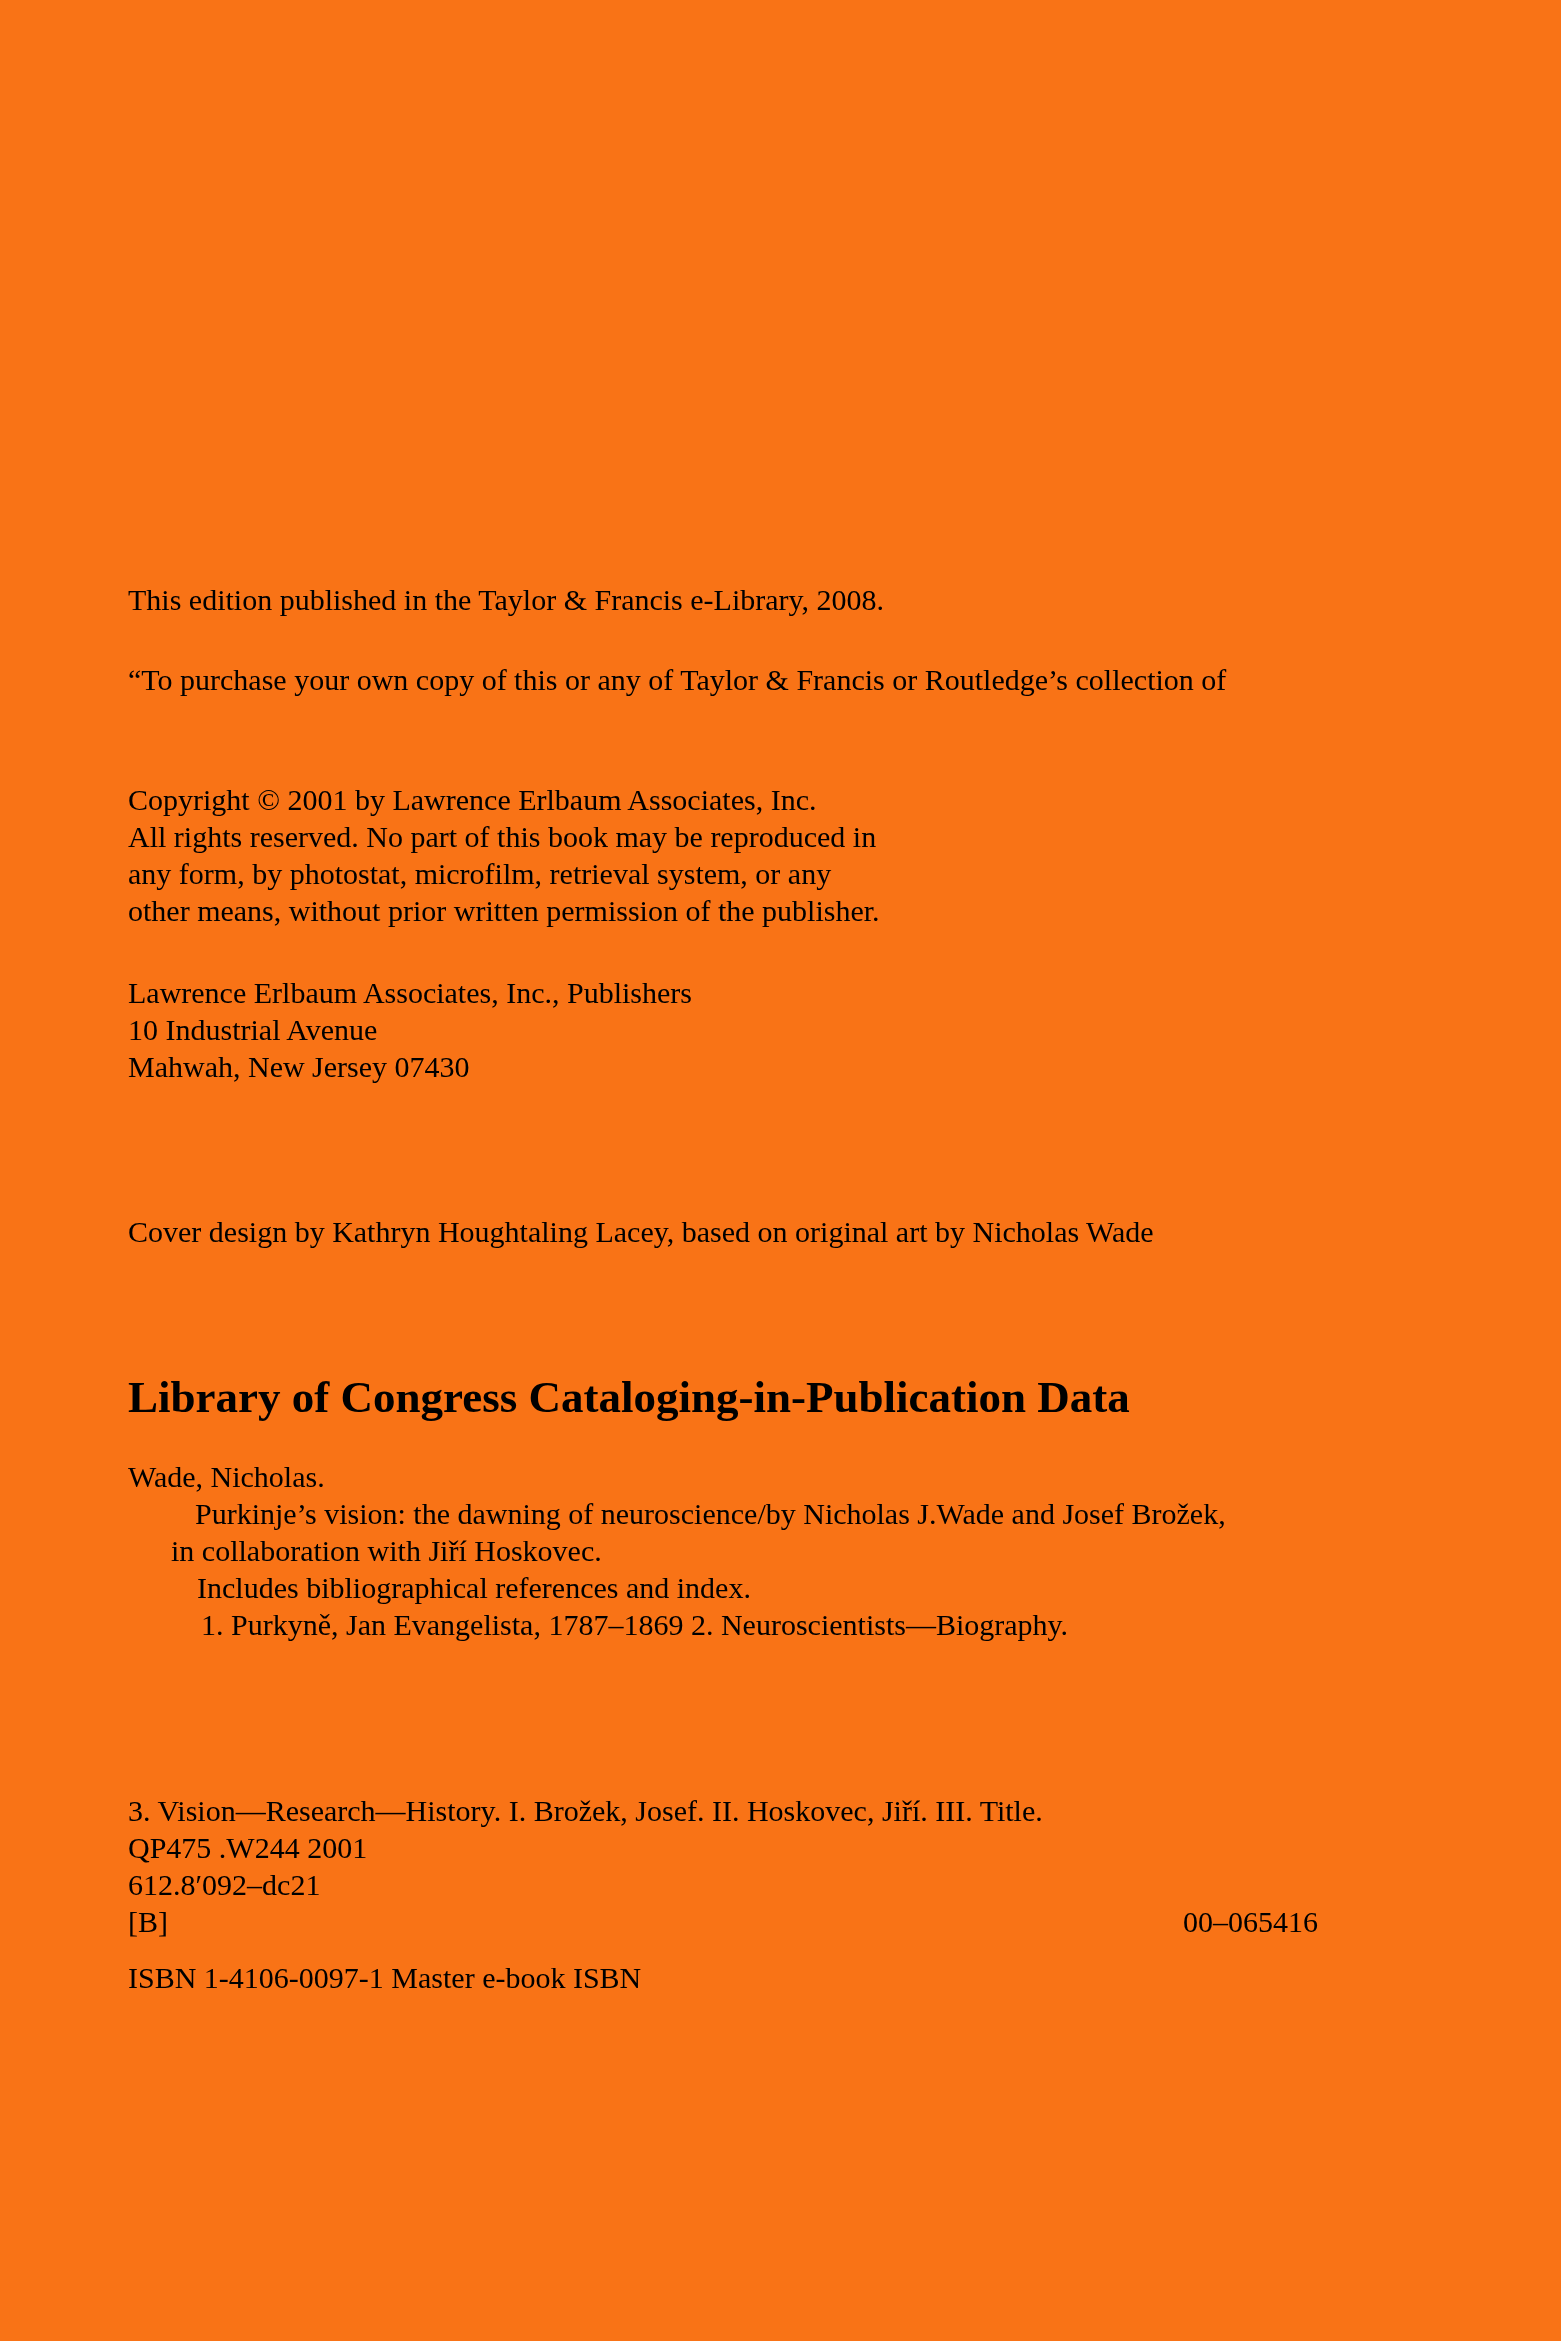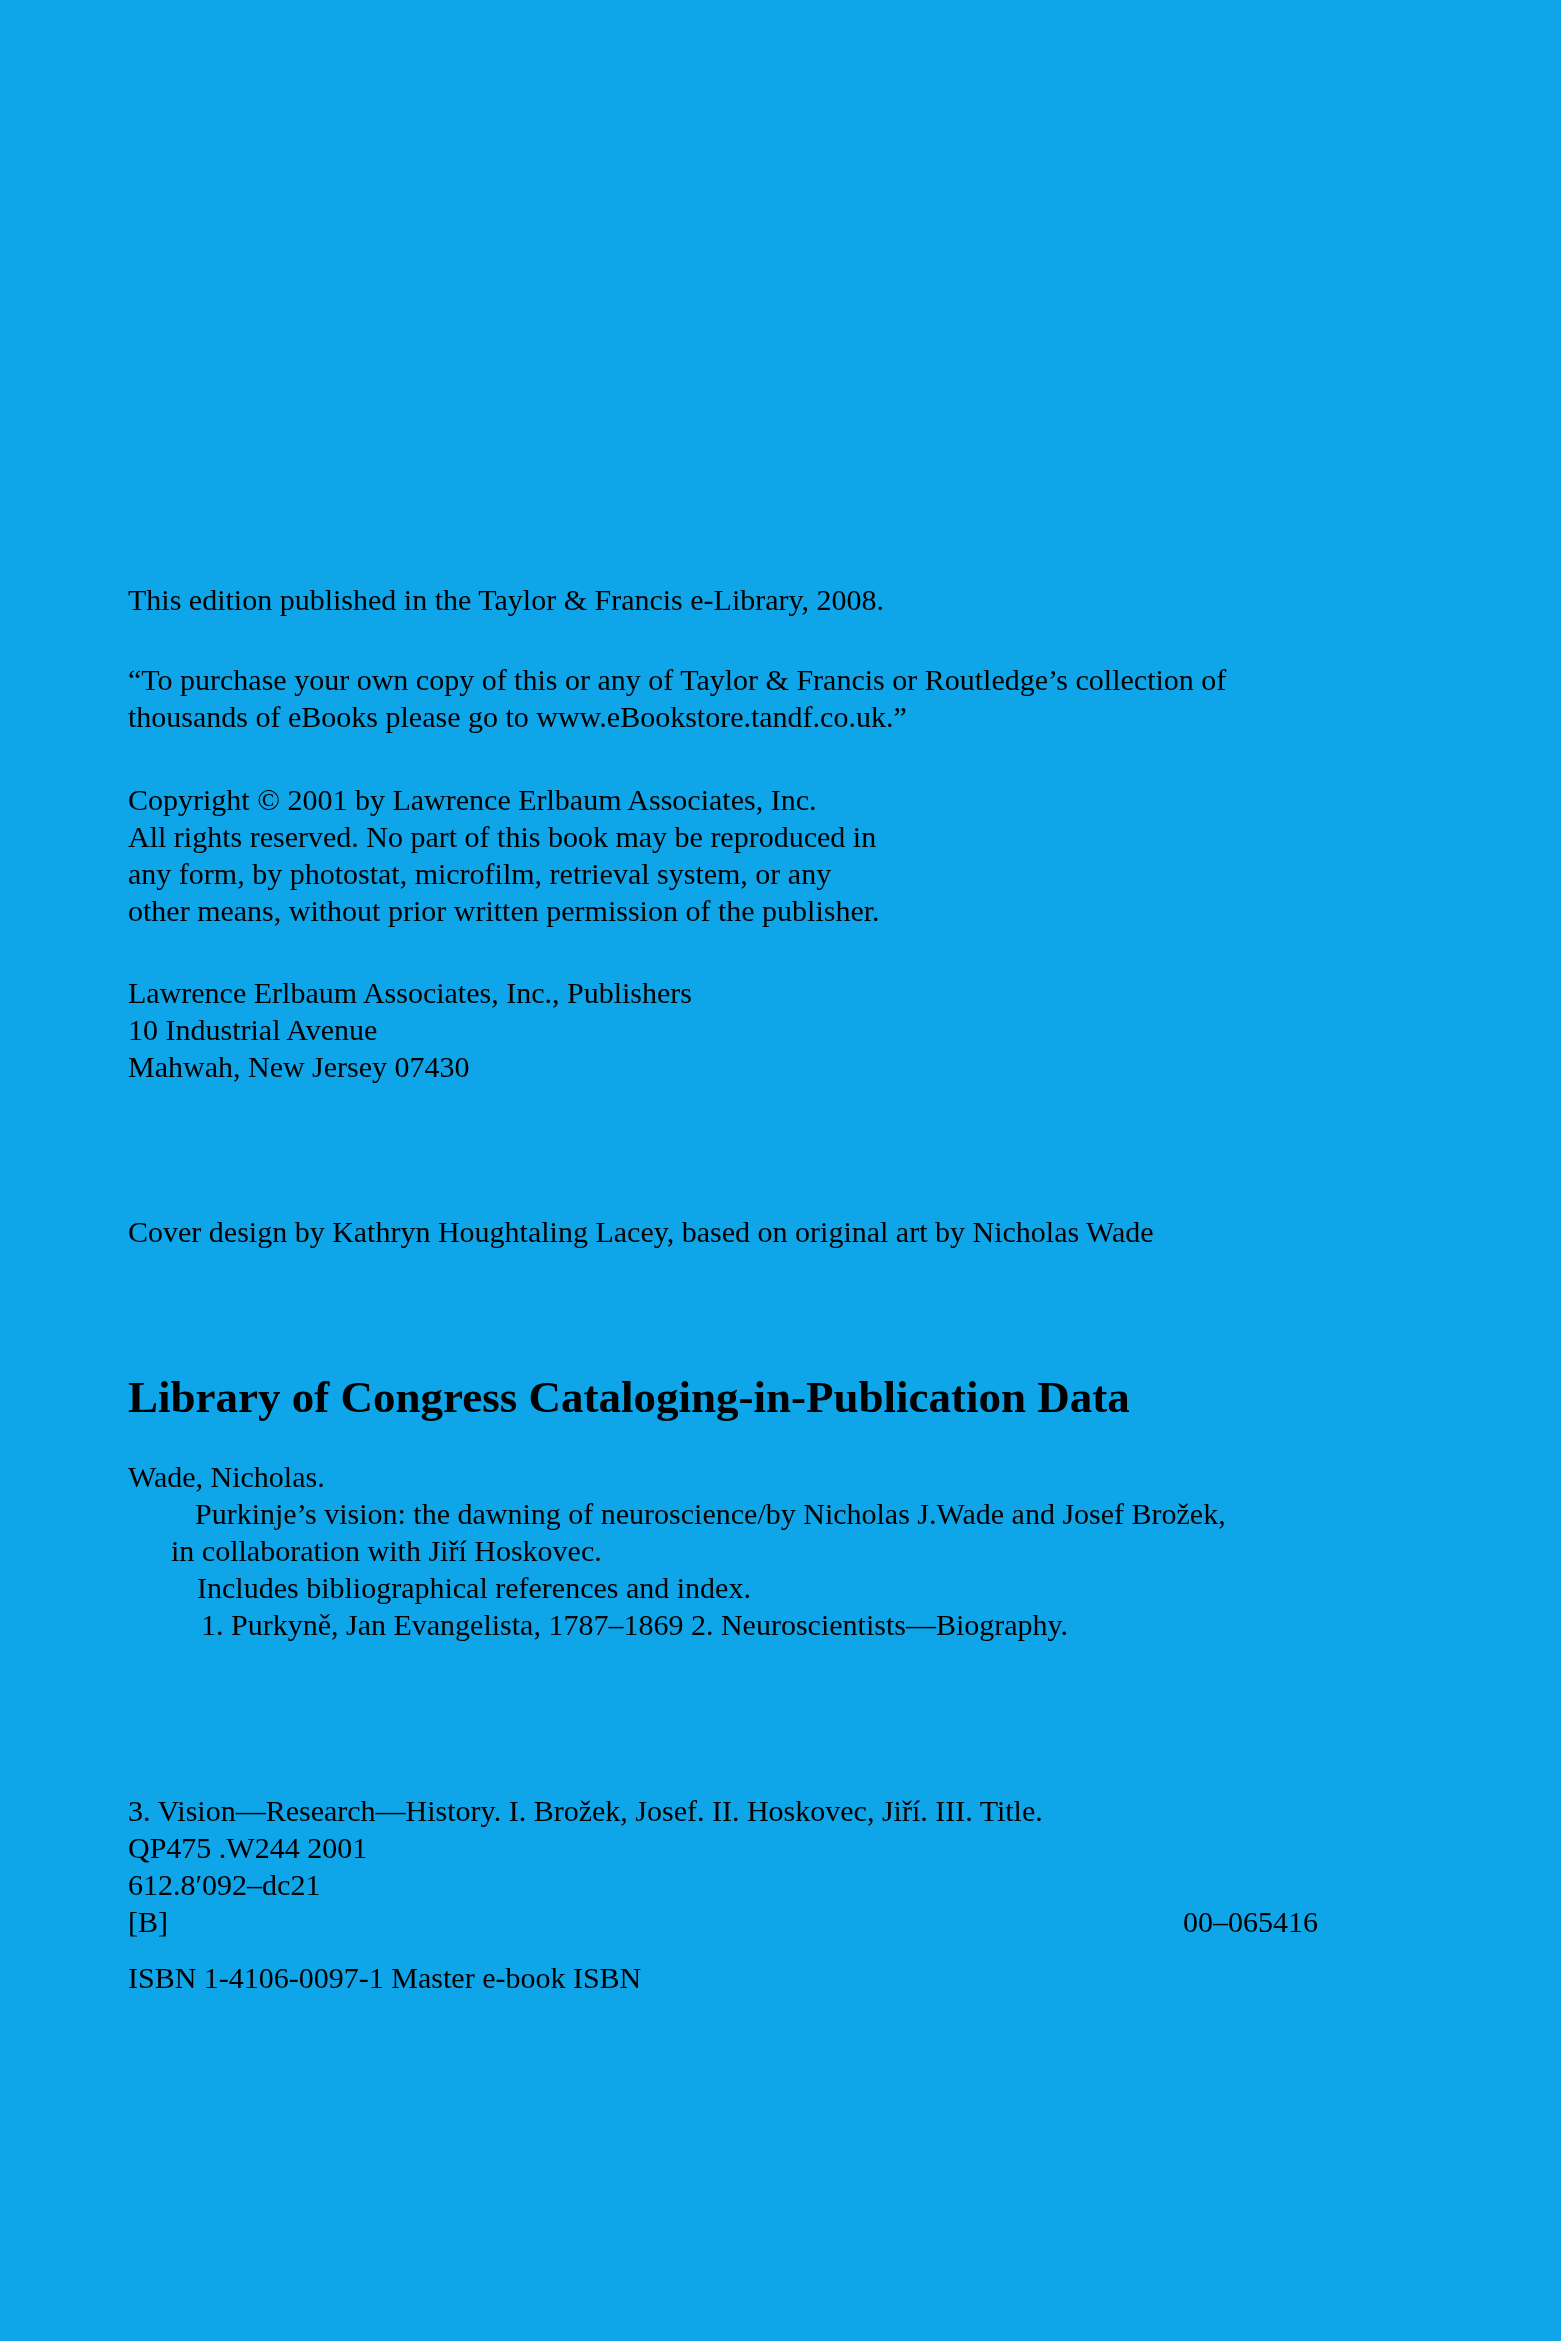--- a/index.html
+++ b/index.html
@@ -4,21 +4,21 @@
 <style>
   html, body {
     margin: 0;
     padding: 0;
     background: #ffffff;
   }
   .page {
     position: relative;
     width: 1561px;
     height: 2342px;
-    background: #0ea5e9;
+    background: #f97316;
     color: #000000;
     font-family: "Liberation Serif", "DejaVu Serif", serif;
     font-size: 30px;
     line-height: 37px;
     overflow: hidden;
   }
   .block {
     position: absolute;
     left: 128px;
     margin: 0;
@@ -43,21 +43,20 @@
 <body>
 
 <main class="page">
 
   <section class="block" style="top:581px">
     <div class="line">This edition published in the Taylor &amp; Francis e-Library, 2008.</div>
   </section>
 
   <section class="block" style="top:661px">
     <div class="line">“To purchase your own copy of this or any of Taylor &amp; Francis or Routledge’s collection of</div>
-    <div class="line">thousands of eBooks please go to www.eBookstore.tandf.co.uk.”</div>
   </section>
 
   <section class="block" style="top:781px">
     <div class="line">Copyright © 2001 by Lawrence Erlbaum Associates, Inc.</div>
     <div class="line">All rights reserved. No part of this book may be reproduced in</div>
     <div class="line">any form, by photostat, microfilm, retrieval system, or any</div>
     <div class="line">other means, without prior written permission of the publisher.</div>
   </section>
 
   <section class="block" style="top:974px">

